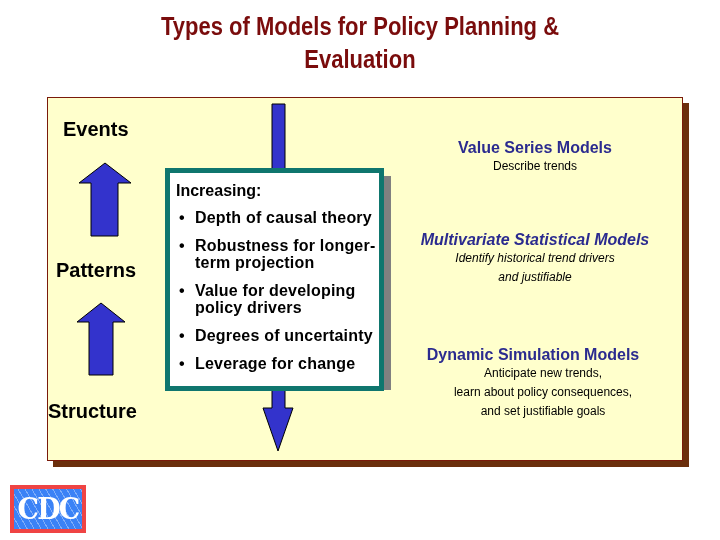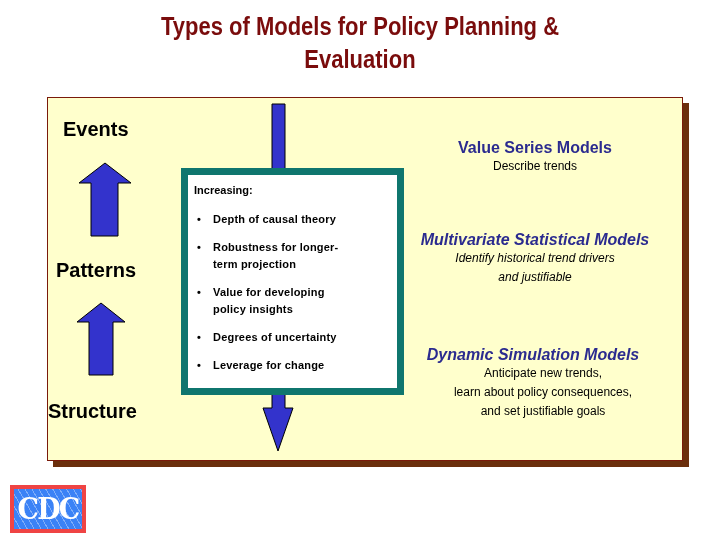--- a/index.html
+++ b/index.html
@@ -20,23 +20,23 @@
       background: #ffffcc; border: 1px solid #7a1a0a;
     }
     .label-big {
       position: absolute; font-weight: bold; font-size: 20px; color: #000; white-space: nowrap;
     }
     svg.arrows { position: absolute; left: 0; top: 0; }
     .inner-shadow {
       position: absolute; left: 181px; top: 176px; width: 210px; height: 214px; background: #808080;
     }
     .inner-box {
-      position: absolute; left: 181px; top: 168px; width: 209px; height: 213px;
-      background: #ffffff; border: 7px solid #0f766e;
-      font-weight: bold; font-size: 11px; color: #000;
+      position: absolute; left: 165px; top: 168px; width: 209px; height: 213px;
+      background: #ffffff; border: 5px solid #0f766e;
+      font-weight: bold; font-size: 16px; color: #000;
     }
     .inc-label { position: absolute; left: 6px; top: 9px; }
     .bullets { position: absolute; left: 6px; top: 36px; margin: 0; padding: 0; list-style: none; }
     .bullets li { position: relative; padding-left: 19px; line-height: 17px; margin-bottom: 11px; letter-spacing: 0.2px; }
     .bullets li .dot { position: absolute; left: 3px; top: 0; }
     .model {
       position: absolute; text-align: center; white-space: nowrap;
     }
     .model .mname { color: #2b2b8f; font-weight: bold; font-size: 16px; line-height: 19px; }
     .model .mdesc { color: #000; font-size: 12px; line-height: 19px; }
@@ -87,21 +87,21 @@
       <div>Depth of causal theory</div>
     </li>
     <li>
       <span class="dot">•</span>
       <div>Robustness for longer-</div>
       <div>term projection</div>
     </li>
     <li>
       <span class="dot">•</span>
       <div>Value for developing</div>
-      <div>policy insights</div>
+      <div>policy drivers</div>
     </li>
     <li>
       <span class="dot">•</span>
       <div>Degrees of uncertainty</div>
     </li>
     <li>
       <span class="dot">•</span>
       <div>Leverage for change</div>
     </li>
   </ul>
@@ -112,21 +112,21 @@
   <div class="mdesc">Describe trends</div>
 </div>
 
 <div class="model" style="left:395px; top:230px; width:280px;font-style:italic;">
   <div class="mname">Multivariate Statistical Models</div>
   <div class="mdesc">Identify historical trend drivers</div>
   <div class="mdesc">and justifiable</div>
 </div>
 
 <div class="model" style="left:398px; top:345px; width:290px;">
-  <div class="mname" style="margin-left:-20px;font-style:italic;">Dynamic Simulation Models</div>
+  <div class="mname" style="margin-left:-20px;">Dynamic Simulation Models</div>
   <div class="mdesc">Anticipate new trends,</div>
   <div class="mdesc">learn about policy consequences,</div>
   <div class="mdesc">and set justifiable goals</div>
 </div>
 
 <div class="logo">
   <div class="stripes"></div>
   <div class="txt">CDC</div>
 </div>
 

